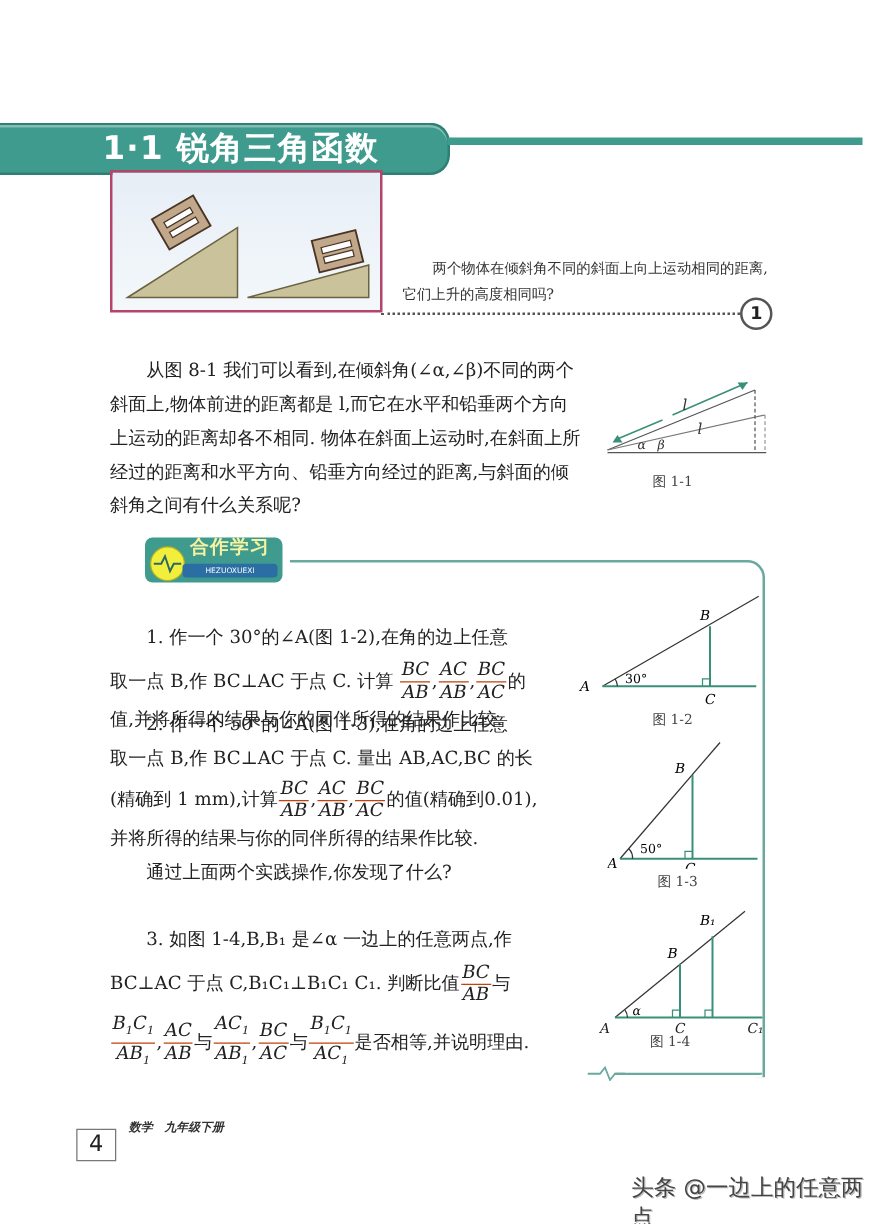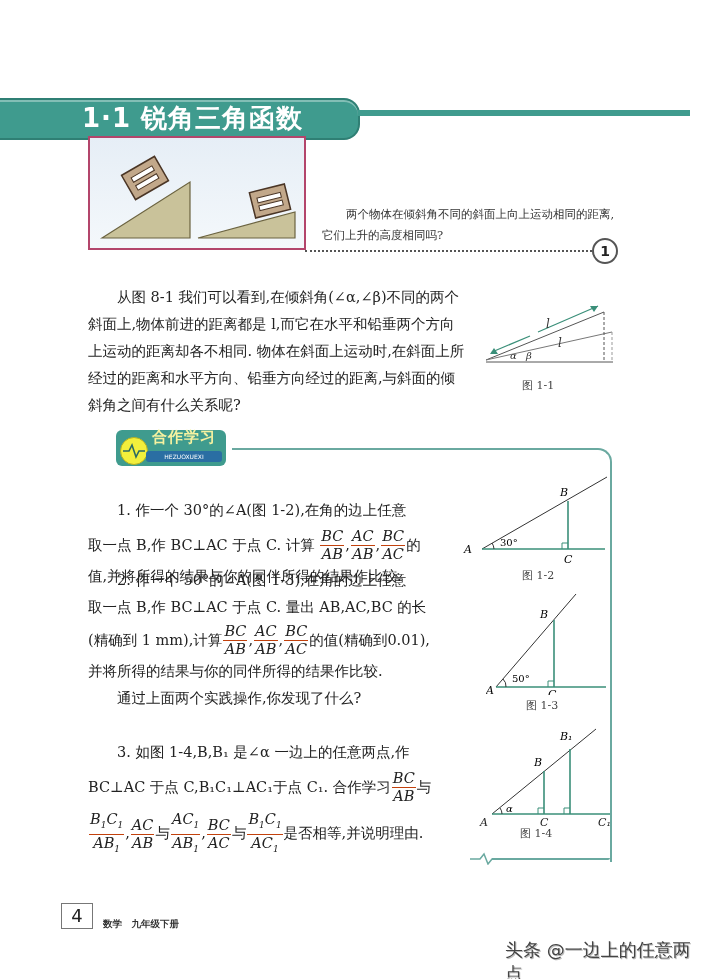--- a/index.html
+++ b/index.html
@@ -42,21 +42,21 @@
                line-height:11px; text-align:center; }
   .badge-icon { left:120px; top:437px; width:26px; height:26px; border-radius:50%; background:#f2ef3c;
                 border:1px solid #b5b020; }
   .frac { display:inline-block; vertical-align:middle; text-align:center; font-style:italic; line-height:17px; margin:0 1px; }
   .frac .num { display:block; border-bottom:1px solid #c2410c; padding:0 1px; }
   .frac .den { display:block; padding:0 1px; }
   sub { font-size:9px; }
 
   .footer-box { left:61px; top:903px; width:30px; height:24px; border:1px solid #777;
                 font-family:"DejaVu Sans","Liberation Sans",sans-serif; font-size:18px; text-align:center; line-height:24px; }
-  .footer-text { left:103px; top:918px; font-family:"DejaVu Sans","Liberation Sans",sans-serif; font-size:9.5px; color:#333; font-weight:bold; }
+  .footer-text { left:103px; top:896px; font-family:"DejaVu Sans","Liberation Sans",sans-serif; font-size:9.5px; color:#333; font-weight:bold;font-style:italic; }
   .watermark { left:505px; top:938px; font-family:"DejaVu Sans","Liberation Sans",sans-serif; font-size:18px; color:#444; text-shadow:1px 1px 0 #bbb; }
 </style>
 </head>
 <body>
 
 <div class="abs banner"></div>
 <div class="abs banner-line"></div>
 <div class="abs banner-title">1·1  锐角三角函数</div>
 
 <div class="abs photo">
@@ -133,21 +133,21 @@
   <p style="margin-top:2px;">
     <span>(精确到 1 mm),计算</span><span class="frac"><span class="num">BC</span><span class="den">AB</span></span><span>,</span><span class="frac"><span class="num">AC</span><span class="den">AB</span></span><span>,</span><span class="frac"><span class="num">BC</span><span class="den">AC</span></span><span>的值(精确到0.01),</span>
   </p>
   <p>并将所得的结果与你的同伴所得的结果作比较.</p>
   <p class="indent">通过上面两个实践操作,你发现了什么?</p>
 </div>
 
 <div class="abs para" style="top:706px; width:390px;margin-top:33px;">
   <p class="indent">3. 如图 1-4,B,B₁ 是∠α 一边上的任意两点,作</p>
   <p style="margin-top:4px;">
-    <span>BC⊥AC 于点 C,B₁C₁⊥AC₁于点 C₁. 合作学习</span><span class="frac"><span class="num">BC</span><span class="den">AB</span></span><span>与</span>
+    <span>BC⊥AC 于点 C,B₁C₁⊥B₁C₁ C₁. 判断比值</span><span class="frac"><span class="num">BC</span><span class="den">AB</span></span><span>与</span>
   </p>
   <p style="margin-top:6px;">
     <span class="frac"><span class="num">B<sub>1</sub>C<sub>1</sub></span><span class="den">AB<sub>1</sub></span></span><span>,</span><span class="frac"><span class="num">AC</span><span class="den">AB</span></span><span>与</span><span class="frac"><span class="num">AC<sub>1</sub></span><span class="den">AB<sub>1</sub></span></span><span>,</span><span class="frac"><span class="num">BC</span><span class="den">AC</span></span><span>与</span><span class="frac"><span class="num">B<sub>1</sub>C<sub>1</sub></span><span class="den">AC<sub>1</sub></span></span><span>是否相等,并说明理由.</span>
   </p>
 </div>
 
 <div class="abs" style="left:460px; top:474px; width:150px; height:110px;">
   <svg width="150" height="90" viewBox="0 0 150 90">
     <line x1="22" y1="75" x2="147" y2="3" stroke="#333" stroke-width="1"></line>
     <line x1="22" y1="75" x2="145" y2="75" stroke="#3a8f79" stroke-width="1.6"></line>

